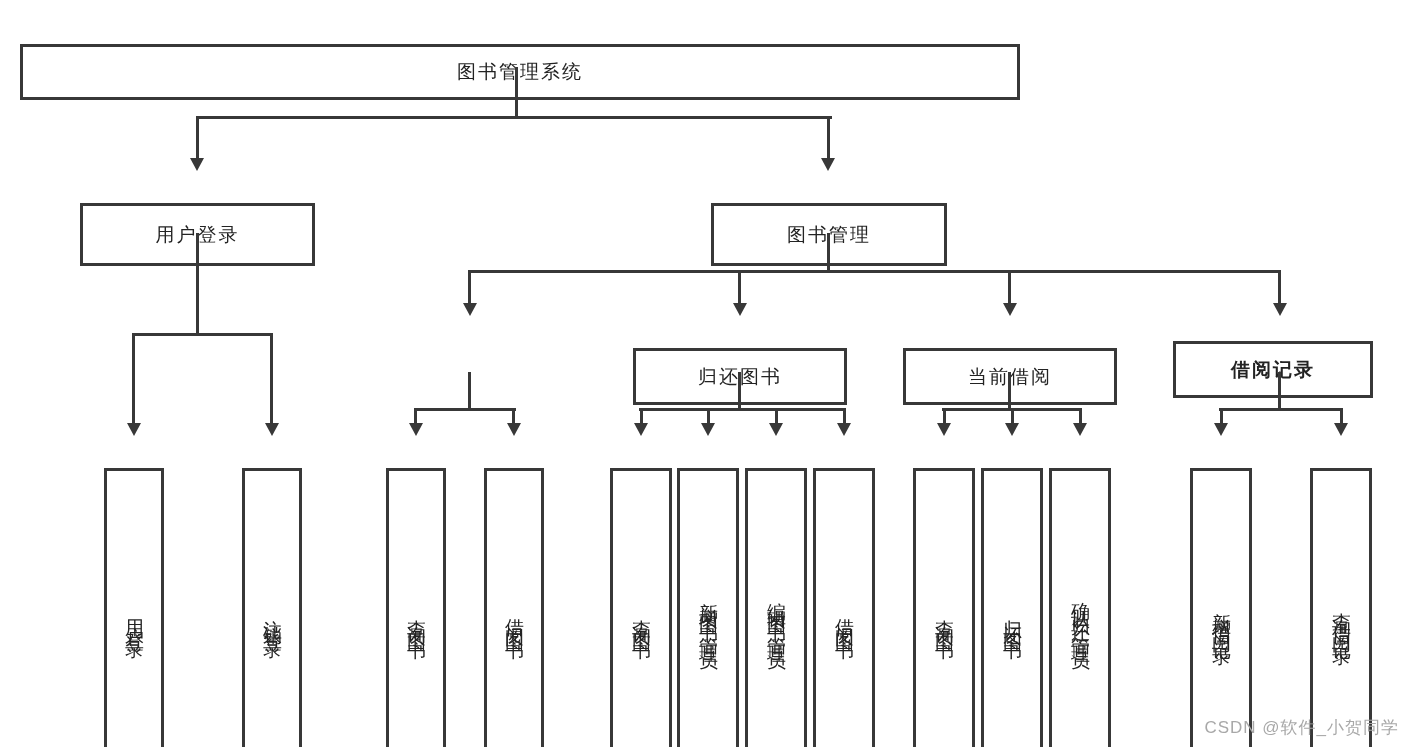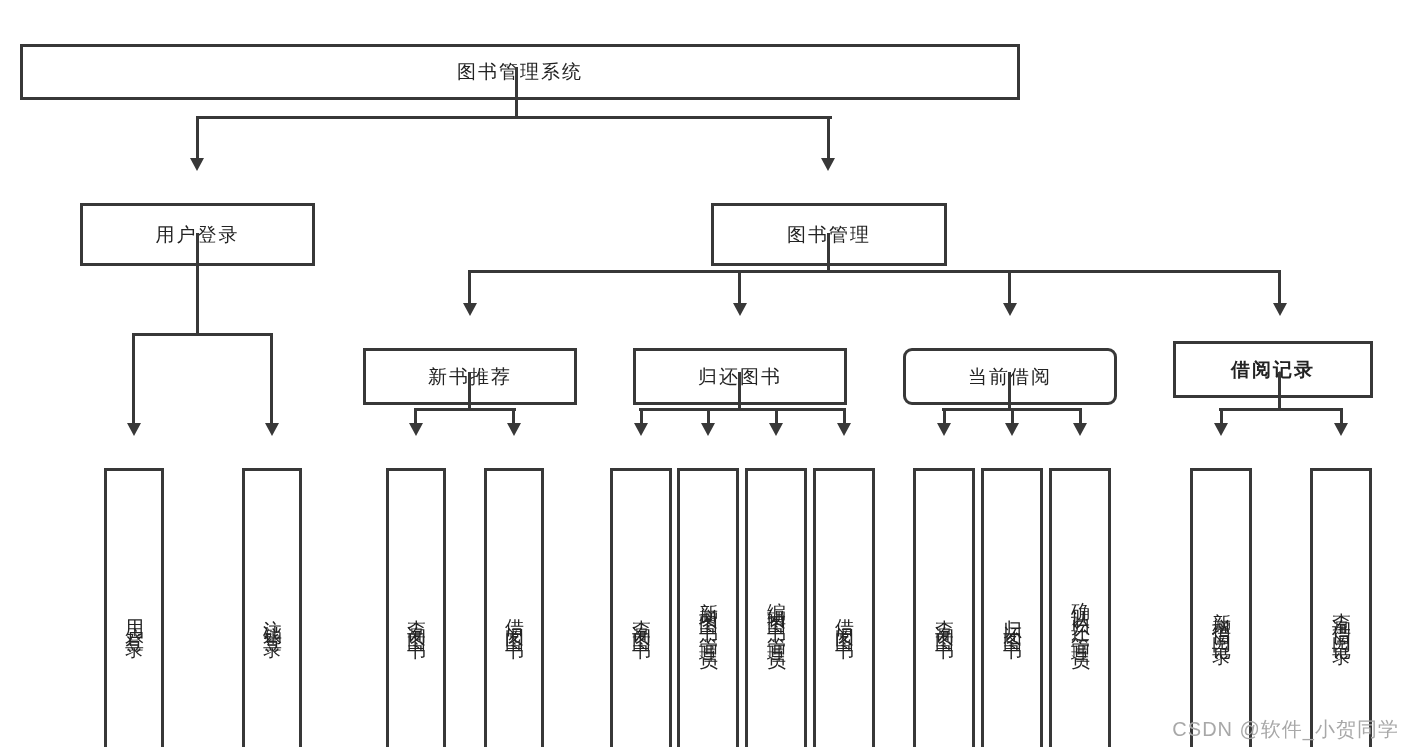--- a/index.html
+++ b/index.html
@@ -54,21 +54,21 @@
     width: 0;
     height: 0;
     border-left: 7px solid transparent;
     border-right: 7px solid transparent;
     border-top: 13px solid #383838;
   }
   .watermark {
     position: absolute;
     top: 716px;
     right: 6px;
-    font-size: 20px;
+    font-size: 17px;
     color: #a8a8a8;
     letter-spacing: 1px;
     white-space: nowrap;
   }
 </style>
 </head>
 <body>
 
 <div class="canvas">
 
@@ -101,27 +101,24 @@
   <div class="hline" style="left:468px; top:270px; width:813px;"></div>
   <div class="vline" style="left:468px; top:273px; height:30px;"></div>
   <div class="arrow" style="left:463px; top:303px;"></div>
   <div class="vline" style="left:738px; top:273px; height:30px;"></div>
   <div class="arrow" style="left:733px; top:303px;"></div>
   <div class="vline" style="left:1008px; top:273px; height:30px;"></div>
   <div class="arrow" style="left:1003px; top:303px;"></div>
   <div class="vline" style="left:1278px; top:273px; height:30px;"></div>
   <div class="arrow" style="left:1273px; top:303px;"></div>
 
-  <div class="box" style="left:363px; top:315px; width:214px; height:57px;">
-    <span class="h-label">新书推荐</span>
-  </div>
   <div class="box" style="left:633px; top:315px; width:214px; height:57px;">
     <span class="h-label">归还图书</span>
   </div>
-  <div class="box" style="left:903px; top:315px; width:214px; height:57px;border-radius:9px;">
+  <div class="box" style="left:903px; top:315px; width:214px; height:57px;">
     <span class="h-label">当前借阅</span>
   </div>
   <div class="box" style="left:1173px; top:308px; width:200px; height:57px;font-weight:bold;">
     <span class="h-label">借阅记录</span>
   </div>
 
   <div class="vline" style="left:468px; top:372px; height:36px;"></div>
   <div class="hline" style="left:414px; top:408px; width:102px;"></div>
   <div class="vline" style="left:414px; top:411px; height:12px;"></div>
   <div class="arrow" style="left:409px; top:423px;"></div>

